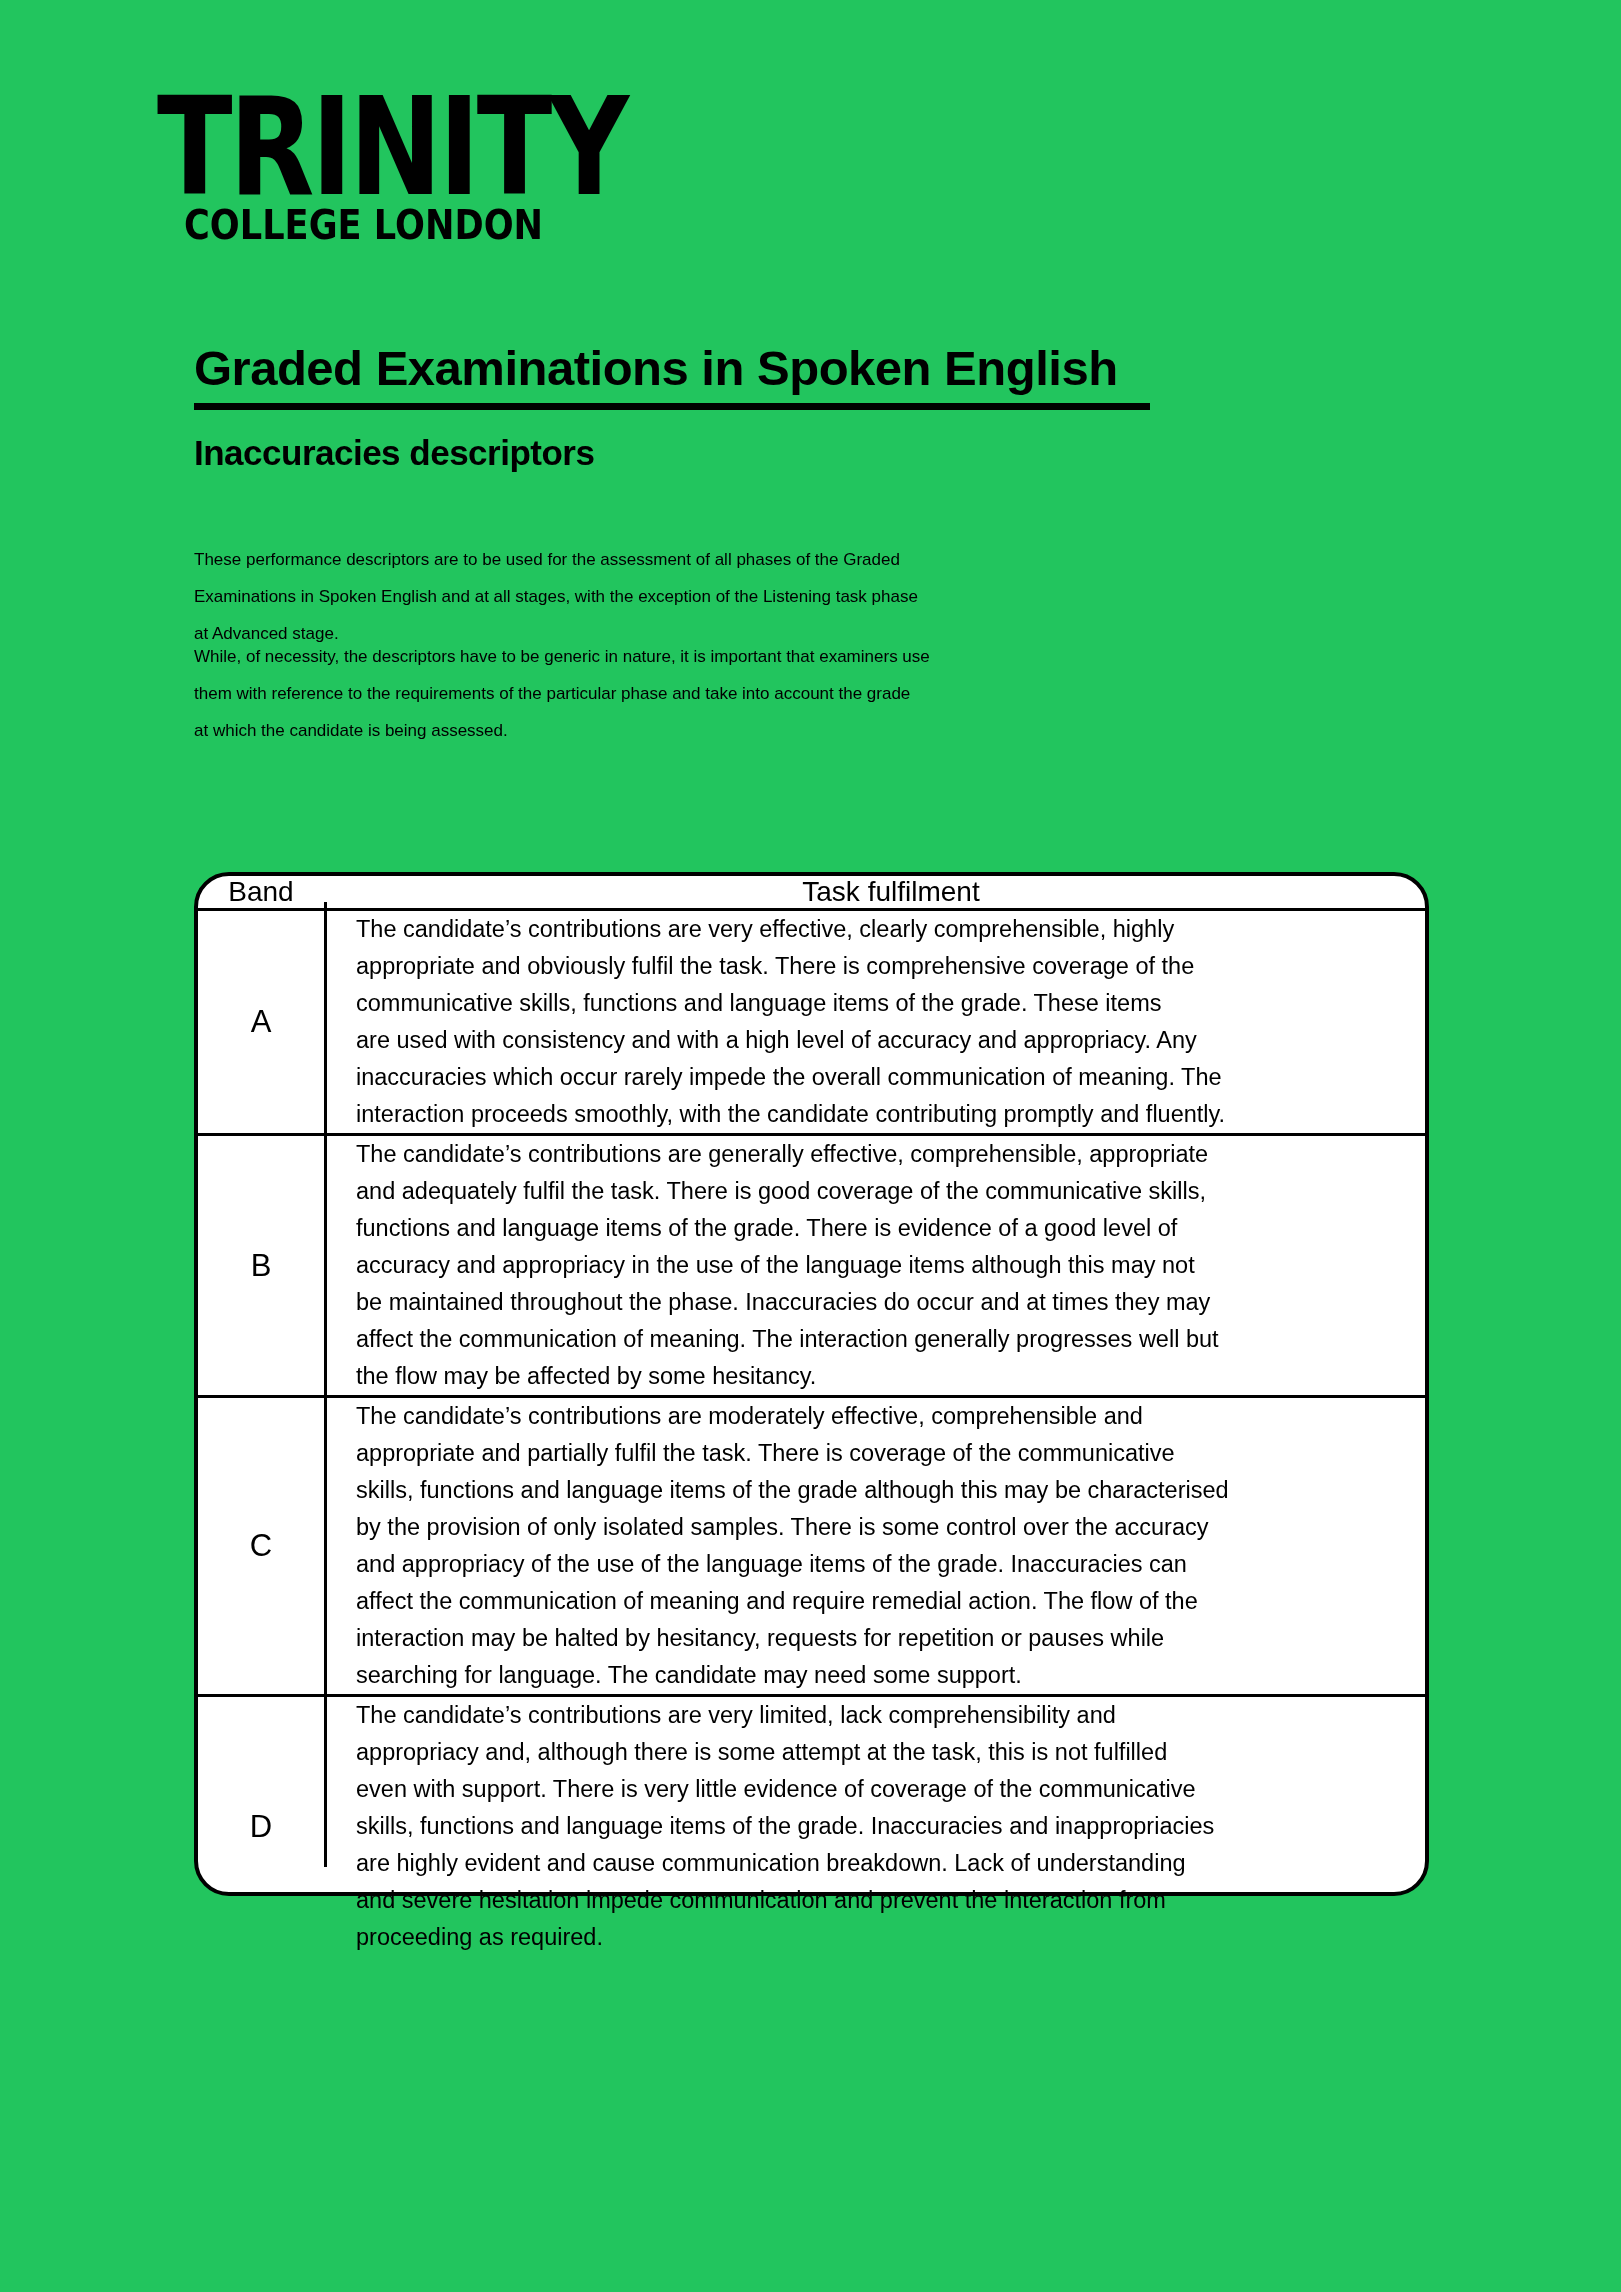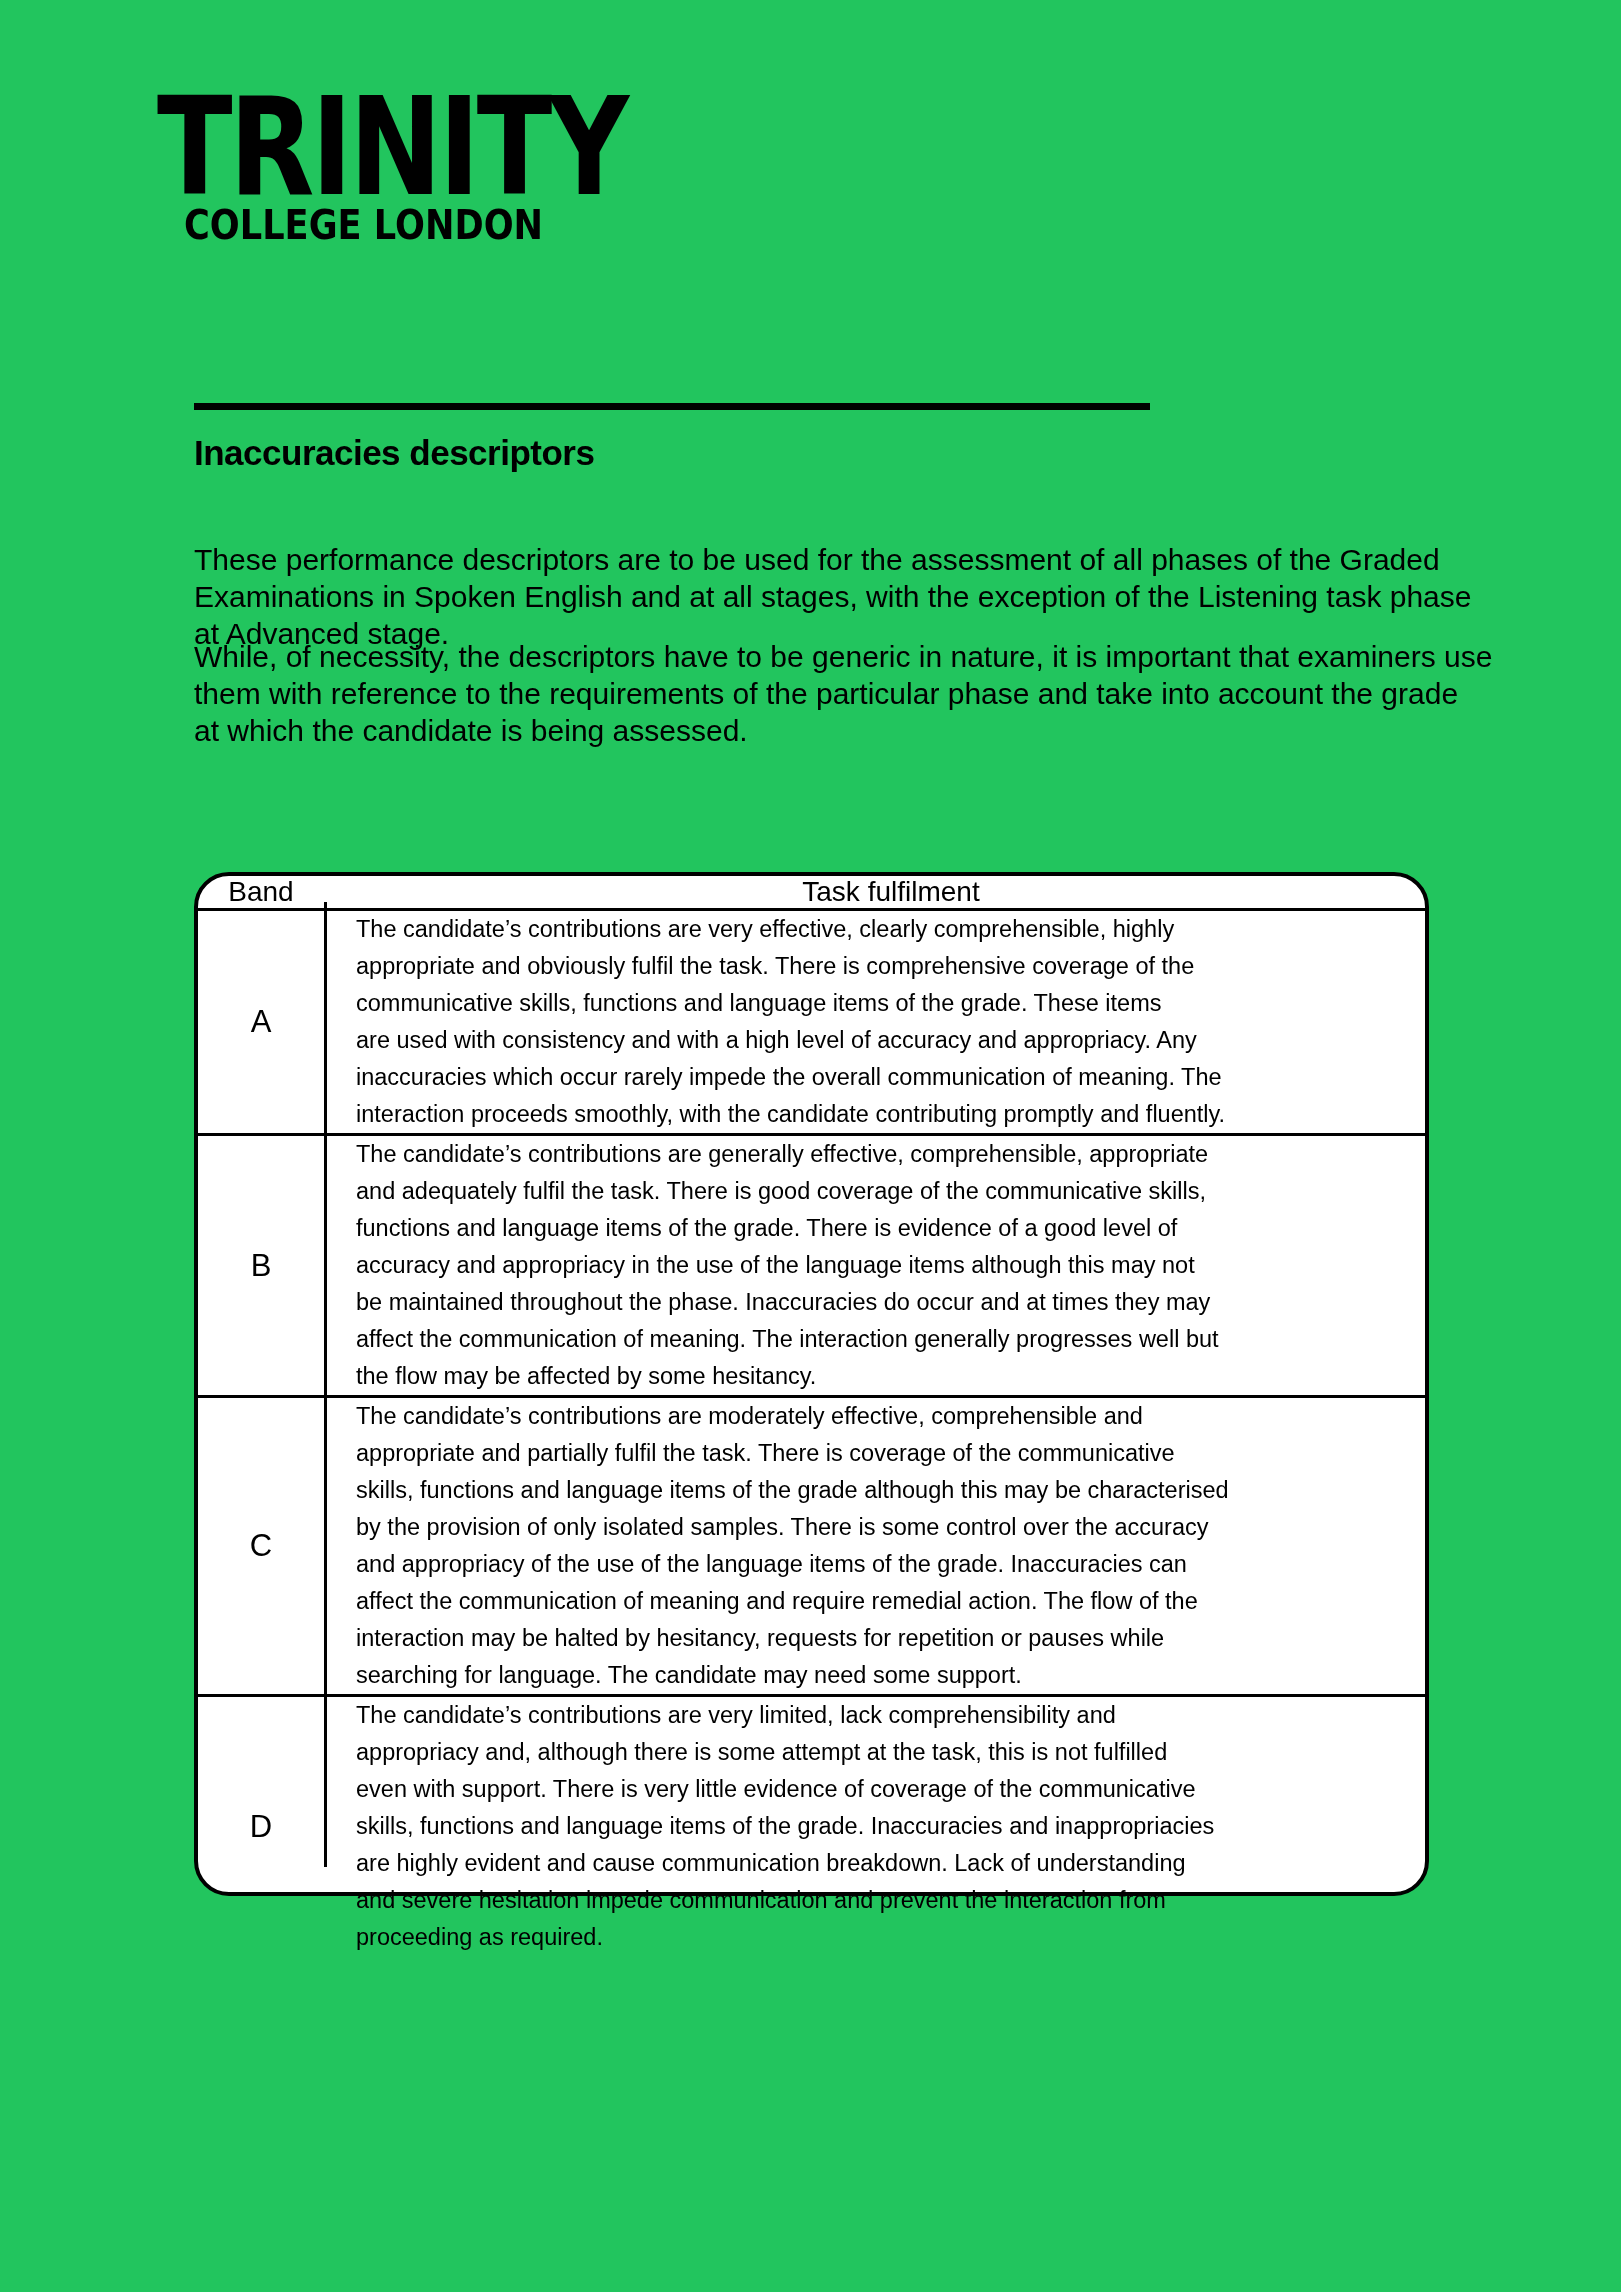--- a/index.html
+++ b/index.html
@@ -51,21 +51,21 @@
   .page-subtitle {
     position: absolute; left: 194px; top: 433px;
     font-size: 35px; font-weight: 700; letter-spacing: -0.5px;
     white-space: nowrap;
   }
 
   
   .para {
     position: absolute; left: 194px;
     width: 1304px;
-    font-size: 30px; line-height: 37px;
+    font-size: 17px; line-height: 37px;
     letter-spacing: 0px;
     white-space: pre-line;
   }
   .para-1 { top: 541px; }
   .para-2 { top: 638px; }
 
   
   .desc-table {
     position: absolute; left: 194px; top: 872px;
     width: 1235px; height: 1024px;
@@ -104,20 +104,21 @@
 </head>
 <body>
 
 <div class="page">
 
   <div class="logo">
     <div class="logo-trinity">TRINITY</div>
     <div class="logo-college">COLLEGE LONDON</div>
   </div>
 
+  <h1 class="page-title">Graded Examinations in Spoken English</h1>
   <div class="title-rule"></div>
   <h2 class="page-subtitle">Inaccuracies descriptors</h2>
 
   <p class="para para-1">These performance descriptors are to be used for the assessment of all phases of the Graded
 Examinations in Spoken English and at all stages, with the exception of the Listening task phase
 at Advanced stage.</p>
   <p class="para para-2">While, of necessity, the descriptors have to be generic in nature, it is important that examiners use
 them with reference to the requirements of the particular phase and take into account the grade
 at which the candidate is being assessed.</p>
 

